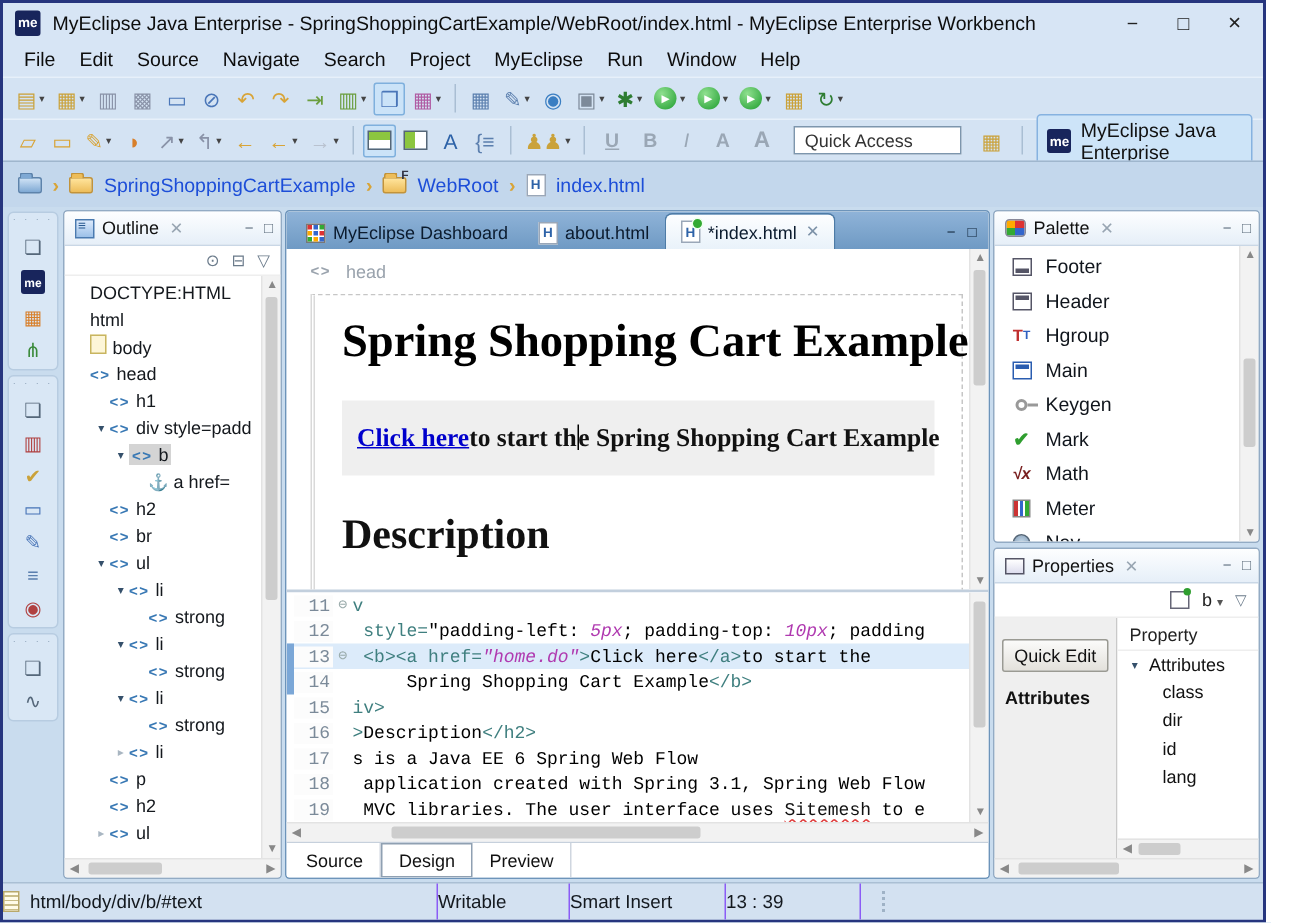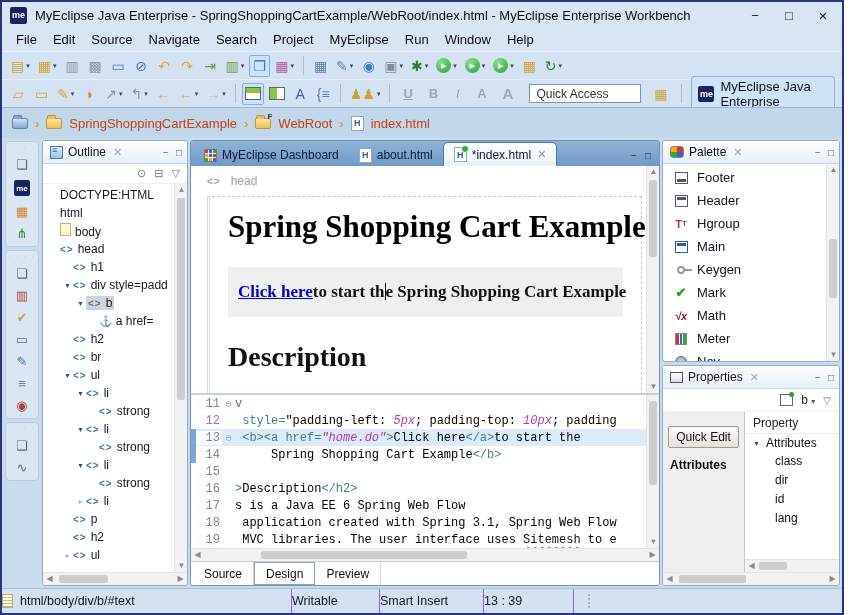--- a/index.html
+++ b/index.html
@@ -33,21 +33,21 @@
   .fmt-u { text-decoration:underline; }
   .fmt-i { font-style:italic; font-weight:normal; }
   .qa-input { width:112px; height:19px; border:1px solid #7d96ad; font-size:12px; padding:1px 6px; margin:0 8px; font-family:"Liberation Sans",sans-serif; background:#fff; color:#222; }
   .qa-input::placeholder { color:#333; opacity:1; }
   .persp { display:flex; align-items:center; gap:6px; background:#cde4f8; border:1px solid #86b2e0; border-radius:3px; padding:2px 9px 2px 6px; font-size:13px; margin-right:2px; }
   .persp .me-logo { width:16px; height:16px; }
 
   
   .crumbbar { height:31px; background:#c3d7ec; border-top:1px solid #9fb6cd; display:flex; align-items:center; padding:0 10px; gap:7px; flex:0 0 auto; }
   .bc-sep { color:#d8a437; font-size:13px; font-weight:bold; }
-  .bc-label { font-size:13px; color:#c2410c; }
+  .bc-label { font-size:13px; color:#1d4ed8; }
   .mini-folder { width:16px; height:11px; background:linear-gradient(#ffe49c,#edbd5a); border:1px solid #c2933a; border-radius:1px 2px 2px 2px; position:relative; display:inline-block; }
   .mini-folder::before { content:""; position:absolute; top:-4px; left:0px; width:7px; height:3px; background:#edbd5a; border:1px solid #c2933a; border-bottom:none; border-radius:2px 2px 0 0; }
   .mini-folder.blue { background:linear-gradient(#cfe2f5,#7fa9d4); border-color:#5d83ab; }
   .mini-folder.blue::before { background:#7fa9d4; border-color:#5d83ab; }
   .badge-f { position:absolute; top:-7px; right:-2px; font-size:8px; font-weight:bold; color:#334; }
   .file-h { width:13px; height:15px; background:#fff; border:1px solid #9aa7b8; font-weight:bold; font-size:9px; color:#2e63a8; display:inline-flex; align-items:center; justify-content:center; position:relative; }
   .file-h.mod::after { content:""; position:absolute; top:-3px; right:-3px; width:6px; height:6px; border-radius:50%; background:#3a3; border:1px solid #efe; }
 
   
   .main { flex:1; display:flex; background:#c9dcee; padding:2px; gap:2px; overflow:hidden; }
@@ -576,21 +576,21 @@
         </div>
       </div>
 
       <div class="source-wrap">
         <div class="source">
           <div class="code-col" id="code-lines">
               <div class="cline"><span class="cmark"></span><span class="lnum">11</span><span class="fold">⊖</span><span class="code"><span class="tg">v</span></span></div>
               <div class="cline"><span class="cmark"></span><span class="lnum">12</span><span class="fold"></span><span class="code"><span class="tg"> style=</span><span class="tx">"padding-left: </span><span class="vl">5px</span><span class="tx">; padding-top: </span><span class="vl">10px</span><span class="tx">; padding</span></span></div>
               <div class="cline cur"><span class="cmark on"></span><span class="lnum">13</span><span class="fold">⊖</span><span class="code"><span class="tg"> &lt;b&gt;&lt;a href=</span><span class="vl">"home.do"</span><span class="tg">&gt;</span><span class="tx">Click here</span><span class="tg">&lt;/a&gt;</span><span class="tx">to start the</span></span></div>
               <div class="cline"><span class="cmark on"></span><span class="lnum">14</span><span class="fold"></span><span class="code"><span class="tx">     Spring Shopping Cart Example</span><span class="tg">&lt;/b&gt;</span></span></div>
-              <div class="cline"><span class="cmark"></span><span class="lnum">15</span><span class="fold"></span></div>
+              <div class="cline"><span class="cmark"></span><span class="lnum">15</span><span class="fold"></span><span class="code"><span class="tg">iv&gt;</span></span></div>
               <div class="cline"><span class="cmark"></span><span class="lnum">16</span><span class="fold"></span><span class="code"><span class="tg">&gt;</span><span class="tx">Description</span><span class="tg">&lt;/h2&gt;</span></span></div>
               <div class="cline"><span class="cmark"></span><span class="lnum">17</span><span class="fold"></span><span class="code"><span class="tx">s is a Java EE 6 Spring Web Flow</span></span></div>
               <div class="cline"><span class="cmark"></span><span class="lnum">18</span><span class="fold"></span><span class="code"><span class="tx"> application created with Spring 3.1, Spring Web Flow</span></span></div>
               <div class="cline"><span class="cmark"></span><span class="lnum">19</span><span class="fold"></span><span class="code"><span class="tx"> MVC libraries. The user interface uses </span><span class="msp">Sitemesh</span><span class="tx"> to e</span></span></div>
             </div>
           <div class="vsb" style="height:auto">
             <div class="thumb" style="top:6px;height:55%"></div>
             <span class="sb-arrow" style="bottom:0">▼</span>
           </div>
         </div>

